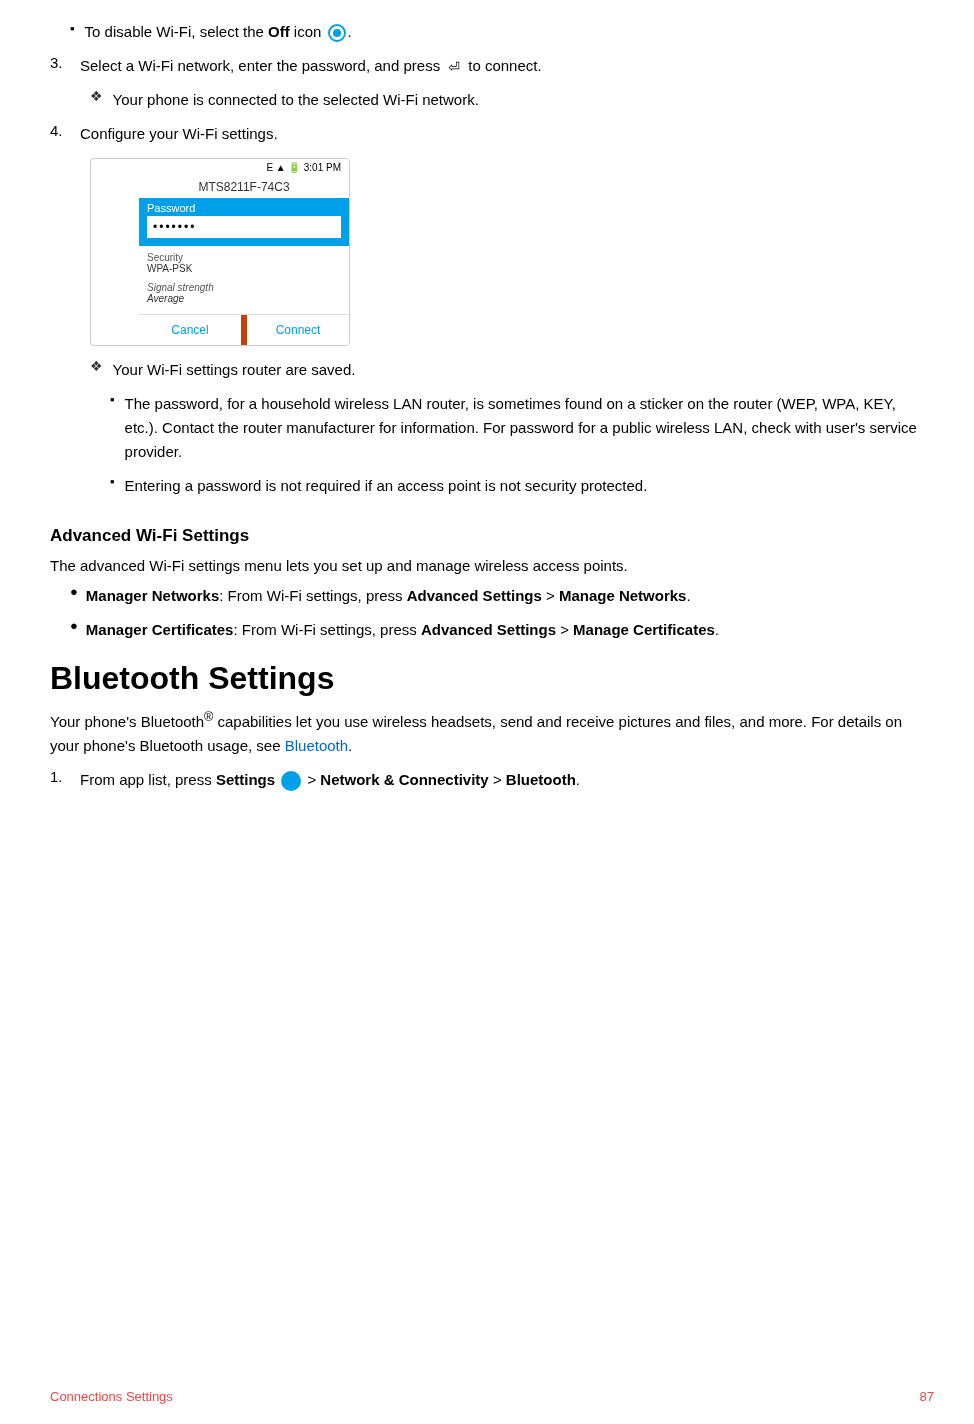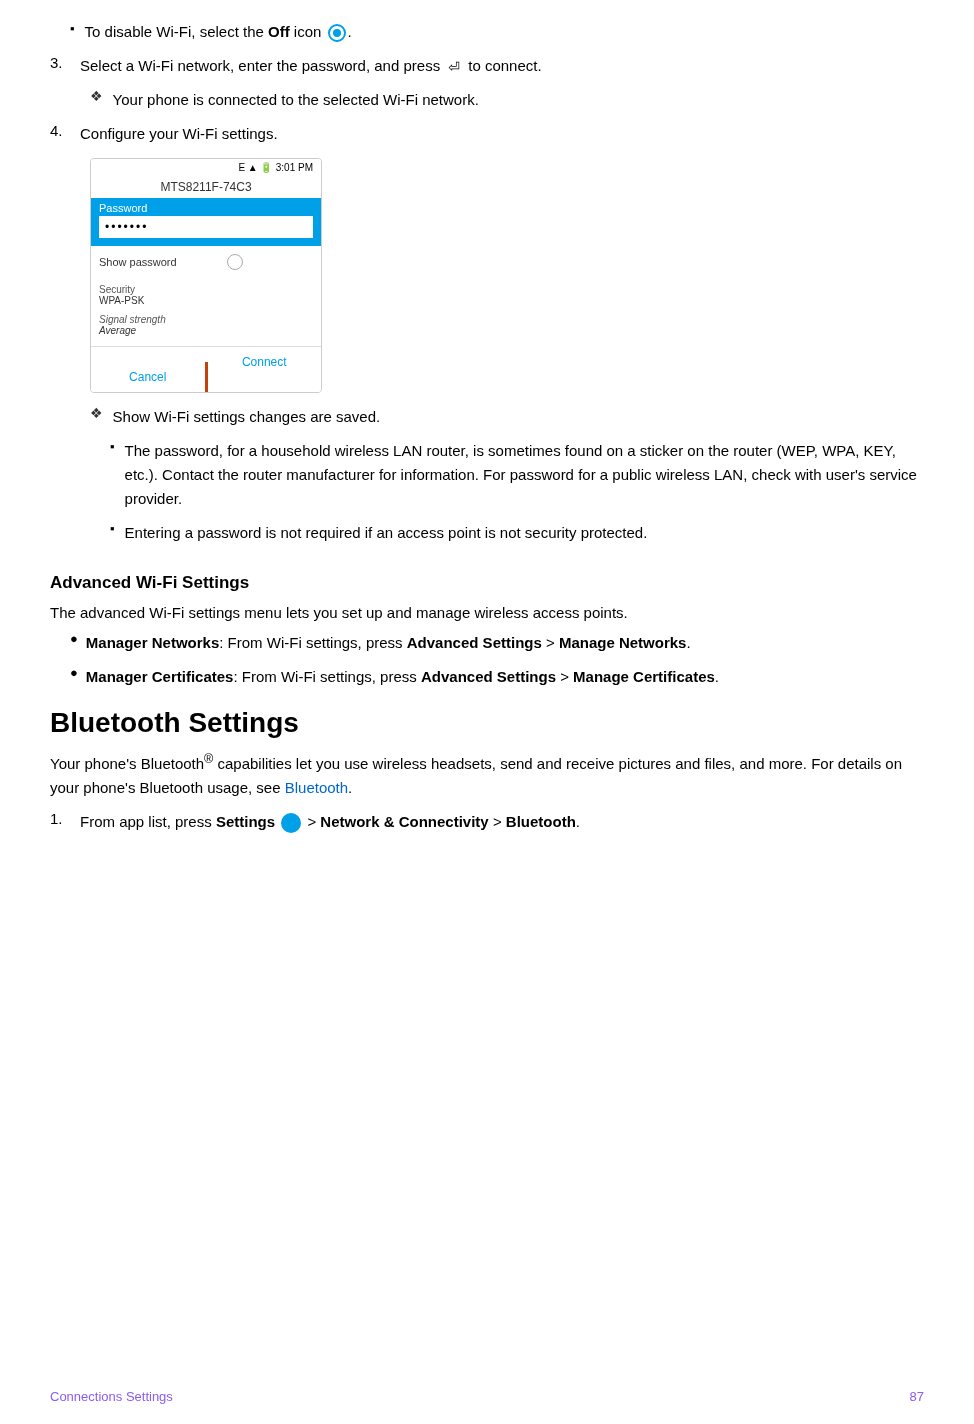--- a/index.html
+++ b/index.html
@@ -64,25 +64,26 @@
     .sub-bullet .bullet {
       margin-right: 10px;
       font-size: 13px;
       flex-shrink: 0;
     }
 
     
     .phone-screen {
       border: 1px solid #ccc;
       border-radius: 4px;
-      width: 232px;
+      width: 260px;
       margin: 12px 0 12px 40px;
       overflow: hidden;
       font-size: 12px;
       background: #fff;
+      padding-left: 48px;
     }
 
     .phone-status-bar {
       background: #fff;
       padding: 3px 8px;
       display: flex;
       justify-content: flex-end;
       align-items: center;
       font-size: 10px;
       gap: 4px;
@@ -164,53 +165,52 @@
       flex: 1;
       text-align: center;
       padding: 8px;
       font-size: 12px;
       color: #00a0e9;
       border: none;
       background: #fff;
     }
 
     .phone-btn:first-child {
-      border-right: 3px solid #c2410c;
-      margin-top: 15px;
+      border-right: 6px solid #c2410c;
     }
 
     
     .section-heading {
       font-size: 17px;
       font-weight: bold;
       margin-top: 28px;
       margin-bottom: 8px;
     }
 
     .big-heading {
-      font-size: 28px;
+      font-size: 32px;
       font-weight: bold;
       margin-top: 18px;
       margin-bottom: 10px;
     }
 
     .link-text {
       color: #0066cc;
       text-decoration: none;
     }
 
     .footer {
       position: absolute;
       bottom: 20px;
       left: 50px;
-      right: 50px;
+      right: 40px;
       display: flex;
       justify-content: space-between;
       font-size: 13px;
-      color: #8b5cf6;
+      color: #ef4444;
     }
 
     .settings-icon-inline {
       display: inline-block;
       width: 20px;
       height: 20px;
       background: #00a0e9;
       border-radius: 50%;
       vertical-align: middle;
       position: relative;
@@ -285,41 +285,37 @@
 
 <div class="phone-screen">
   <div class="phone-status-bar">
     <span style="font-size:10px;">E ▲ 🔋 3:01 PM</span>
   </div>
   <div class="phone-network-name">MTS8211F-74C3</div>
   <div class="phone-password-section">
     <div class="phone-password-label">Password</div>
     <div class="phone-password-input">•••••••</div>
   </div>
-  <div class="phone-show-password">
-    <span class="phone-show-password-label">Show password</span>
-    <div class="phone-circle"></div>
-  </div>
   <div class="phone-security-section">
     <div class="phone-field-label">Security</div>
     <div class="phone-field-value">WPA-PSK</div>
   </div>
   <div class="phone-signal-section">
     <div class="phone-field-label">Signal strength</div>
     <div class="phone-field-value">Average</div>
   </div>
   <div class="phone-buttons">
     <div class="phone-btn">Cancel</div>
     <div class="phone-btn">Connect</div>
   </div>
 </div>
 
 <div class="diamond-item">
   <span class="diamond">❖</span>
-  <span class="text-content">Show Wi-Fi settings changes are saved.</span>
+  <span class="text-content">Your Wi-Fi settings router are saved.</span>
 </div>
 
 <div class="sub-bullet">
   <span class="bullet">▪</span>
   <span class="text-content">The password, for a household wireless LAN router, is sometimes found on a sticker on the router (WEP, WPA, KEY, etc.). Contact the router manufacturer for information. For password for a public wireless LAN, check with user's service provider.</span>
 </div>
 
 <div class="sub-bullet">
   <span class="bullet">▪</span>
   <span class="text-content">Entering a password is not required if an access point is not security protected.</span>

